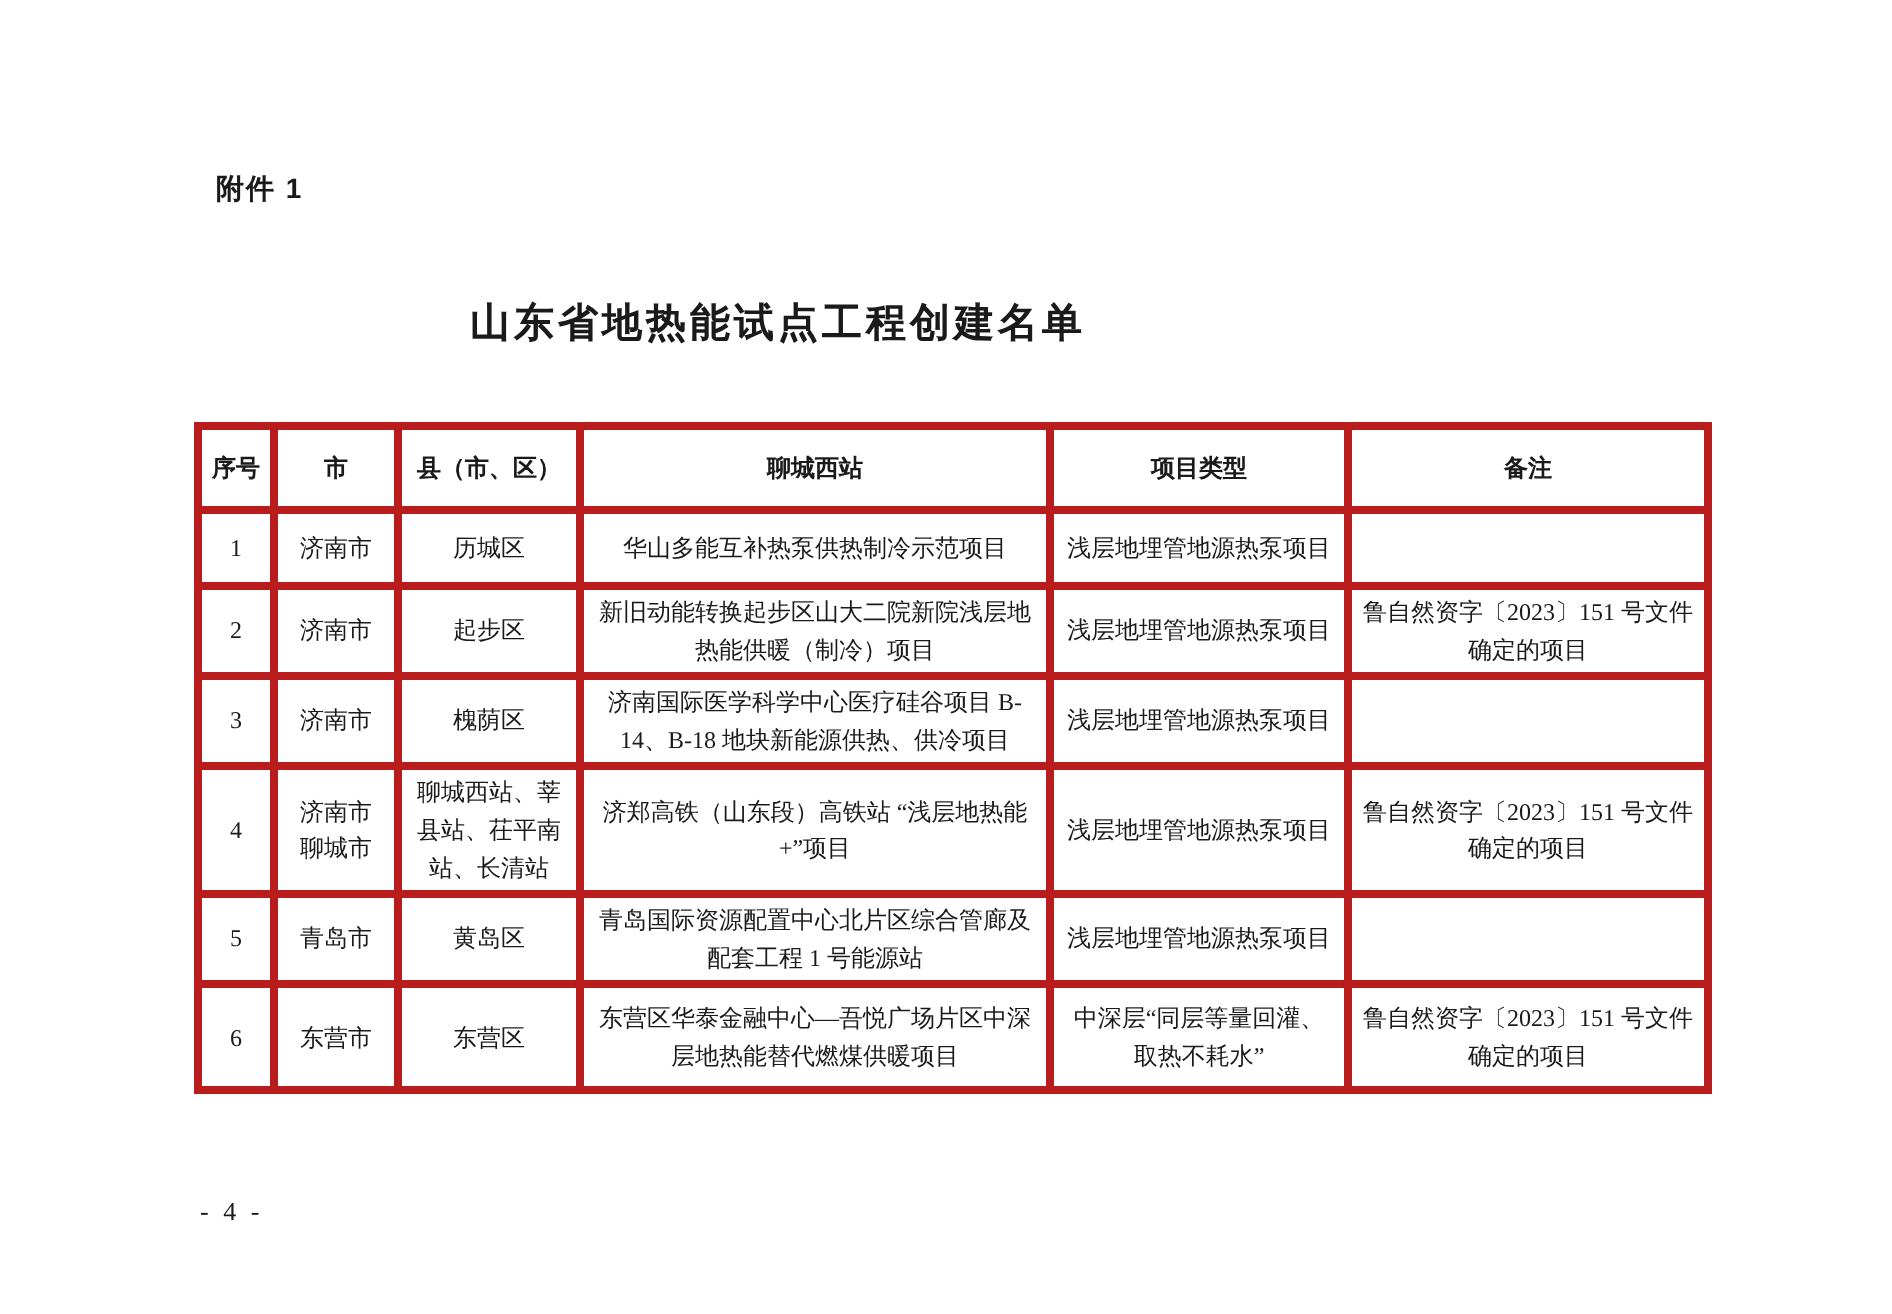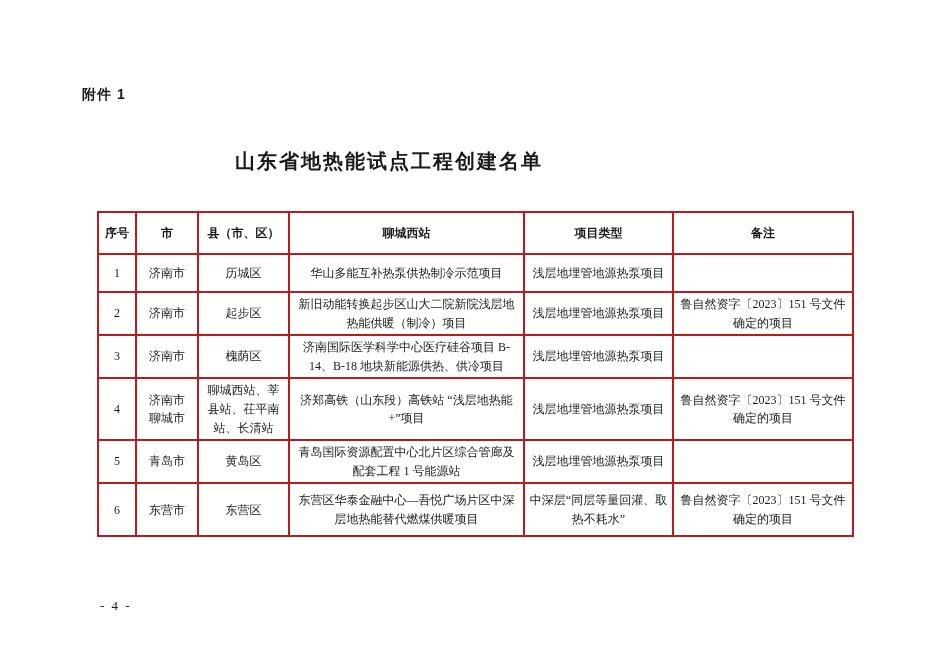--- a/index.html
+++ b/index.html
@@ -4,21 +4,21 @@
 <style>
   * { margin: 0; padding: 0; box-sizing: border-box; }
   html, body { width: 946px; height: 657px; background: #ffffff; }
   body {
     position: relative;
     font-family: "Liberation Serif", "DejaVu Serif", serif;
     color: #1a1a1a;
   }
   .attachment-label {
     position: absolute;
-    left: 82px;
+    left: 108px;
     top: 86px;
     font-family: "Liberation Sans", "DejaVu Sans", sans-serif;
     font-size: 14px;
     font-weight: 600;
     letter-spacing: 1px;
   }
   .doc-title {
     position: absolute;
     left: 0;
     top: 148px;
@@ -33,21 +33,21 @@
     position: absolute;
     left: 97px;
     top: 211px;
     width: 755px;
     border-collapse: collapse;
     table-layout: fixed;
     border: 2px solid #1a1a1a;
   }
   table.doc-table th,
   table.doc-table td {
-    border: 2px solid #b91c1c;
+    border: 4px solid #b91c1c;
     text-align: center;
     vertical-align: middle;
     font-size: 12px;
     line-height: 1.55;
     padding: 2px 4px;
     overflow: hidden;
   }
   table.doc-table th {
     font-family: "Liberation Sans", "DejaVu Sans", sans-serif;
     font-weight: 700;

